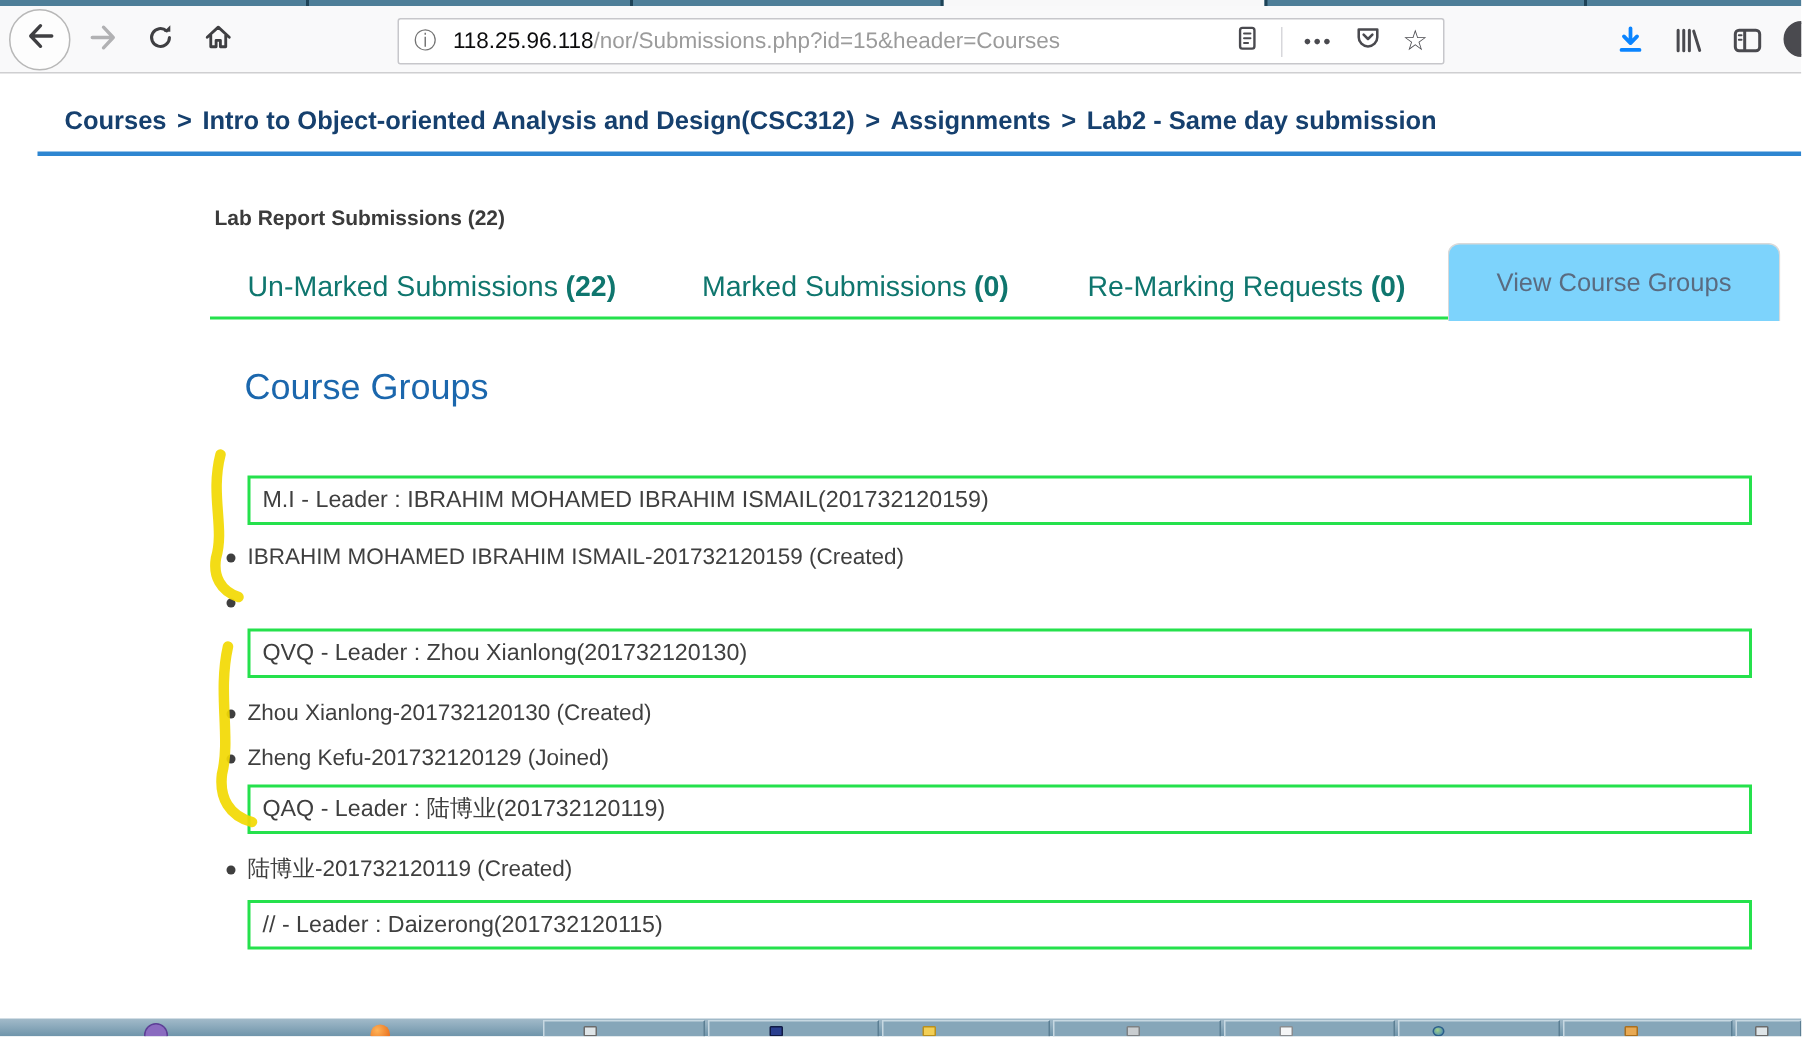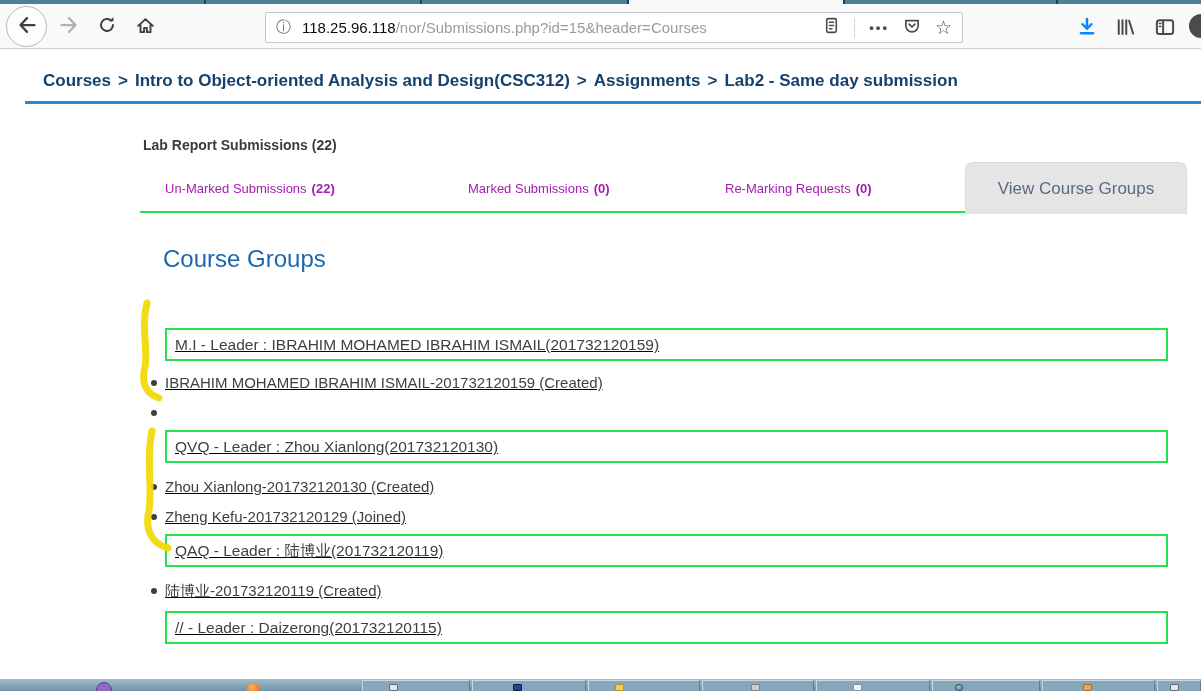--- a/index.html
+++ b/index.html
@@ -38,31 +38,31 @@
   .account-circle { position:absolute; left:1189px; top:10px; width:24px; height:24px; border:2px solid #4a4a4f; border-radius:50%; background:#4a4a4f; }
 
   
   .page { position:absolute; top:50px; left:0; width:1201px; height:629px; background:#fff; overflow:hidden; }
   .breadcrumb { position:absolute; top:21px; left:43px; font-size:17px; font-weight:bold; color:#16406e; white-space:nowrap; }
   .breadcrumb .bc-sep { margin:0 7px; }
   .blue-rule { position:absolute; top:51px; left:25px; width:1176px; height:3px; background:#2e86d1; }
 
   .report-title { position:absolute; top:87px; left:143px; font-size:14px; font-weight:bold; color:#3b3b3b; }
 
-  .tab-link { position:absolute; font-size:13px; color:#a21caf; white-space:nowrap; cursor:pointer; }
+  .tab-link { position:absolute; font-size:19px; color:#0f766e; white-space:nowrap; cursor:pointer; }
   .tab-link .cnt { font-weight:bold; margin-left:5px; }
   .tab-1 { left:165px; top:131px; }
   .tab-2 { left:468px; top:131px; }
   .tab-3 { left:725px; top:131px; }
   .green-underline { position:absolute; left:140px; top:161px; width:826px; height:2px; background:#25e14c; }
-  .active-tab { position:absolute; left:965px; top:112px; width:222px; height:52px; background:#e5e5e5; border:1px solid #d9d9d9; border-bottom:none; border-radius:8px 8px 0 0; display:flex; align-items:center; justify-content:center; font-size:17px; color:#5a6b80; z-index:2; }
+  .active-tab { position:absolute; left:965px; top:112px; width:222px; height:52px; background:#7dd3fc; border:1px solid #d9d9d9; border-bottom:none; border-radius:8px 8px 0 0; display:flex; align-items:center; justify-content:center; font-size:17px; color:#5a6b80; z-index:2; }
 
   .section-title { position:absolute; top:195px; left:163px; font-size:24px; font-weight:400; color:#1b67ad; }
 
-  .groups { position:absolute; top:278px; left:165px; width:1003px;text-decoration:underline; }
+  .groups { position:absolute; top:267px; left:165px; width:1003px; }
   .group-box { width:1003px; height:33px; border:2px solid #25e14c; background:#fff; padding:0 8px; line-height:29px; font-size:15.5px; color:#3f3f3f; white-space:nowrap; overflow:hidden; }
   .member { position:relative; height:30px; line-height:30px; font-size:15px; color:#3f3f3f; white-space:nowrap; }
   .member .dot { position:absolute; left:-14px; top:12px; width:6px; height:6px; border-radius:50%; background:#3f3f3f; }
   .mt7 { margin-top:7px; } .mt2 { margin-top:2px; } .mt9 { margin-top:9px; } .mt5 { margin-top:5px; }
 
   
   .annot { position:absolute; top:0; left:0; width:1201px; height:691px; pointer-events:none; z-index:5; }
 
   
   .taskbar { position:absolute; bottom:0; left:0; width:1201px; height:12px; background:linear-gradient(#a3bbca,#6e94aa); z-index:6; overflow:hidden; }

